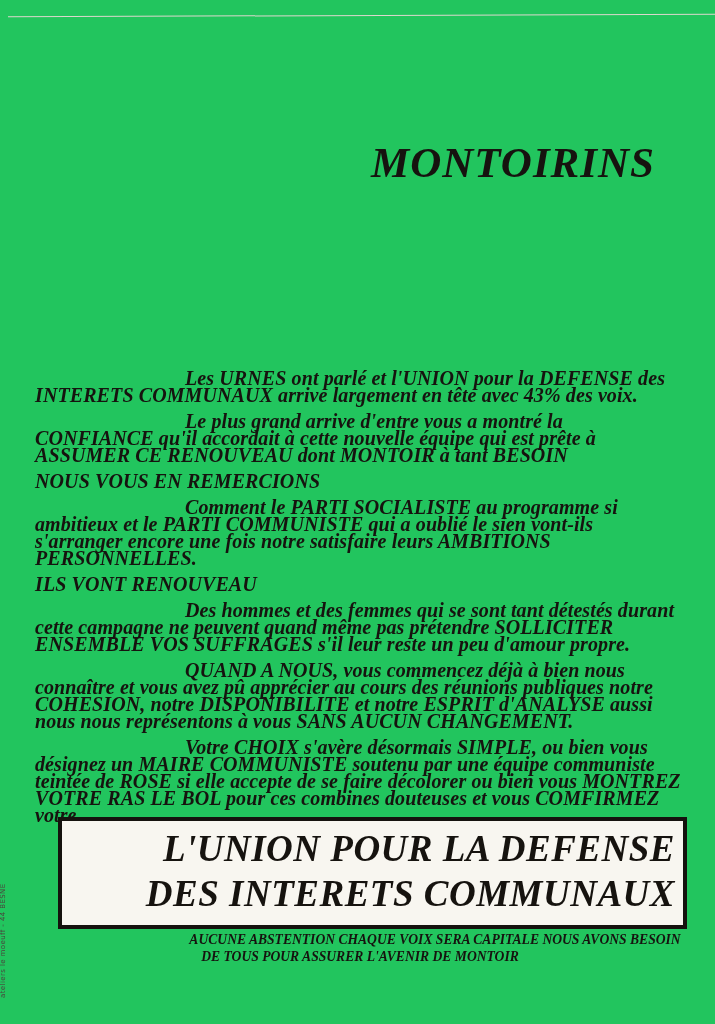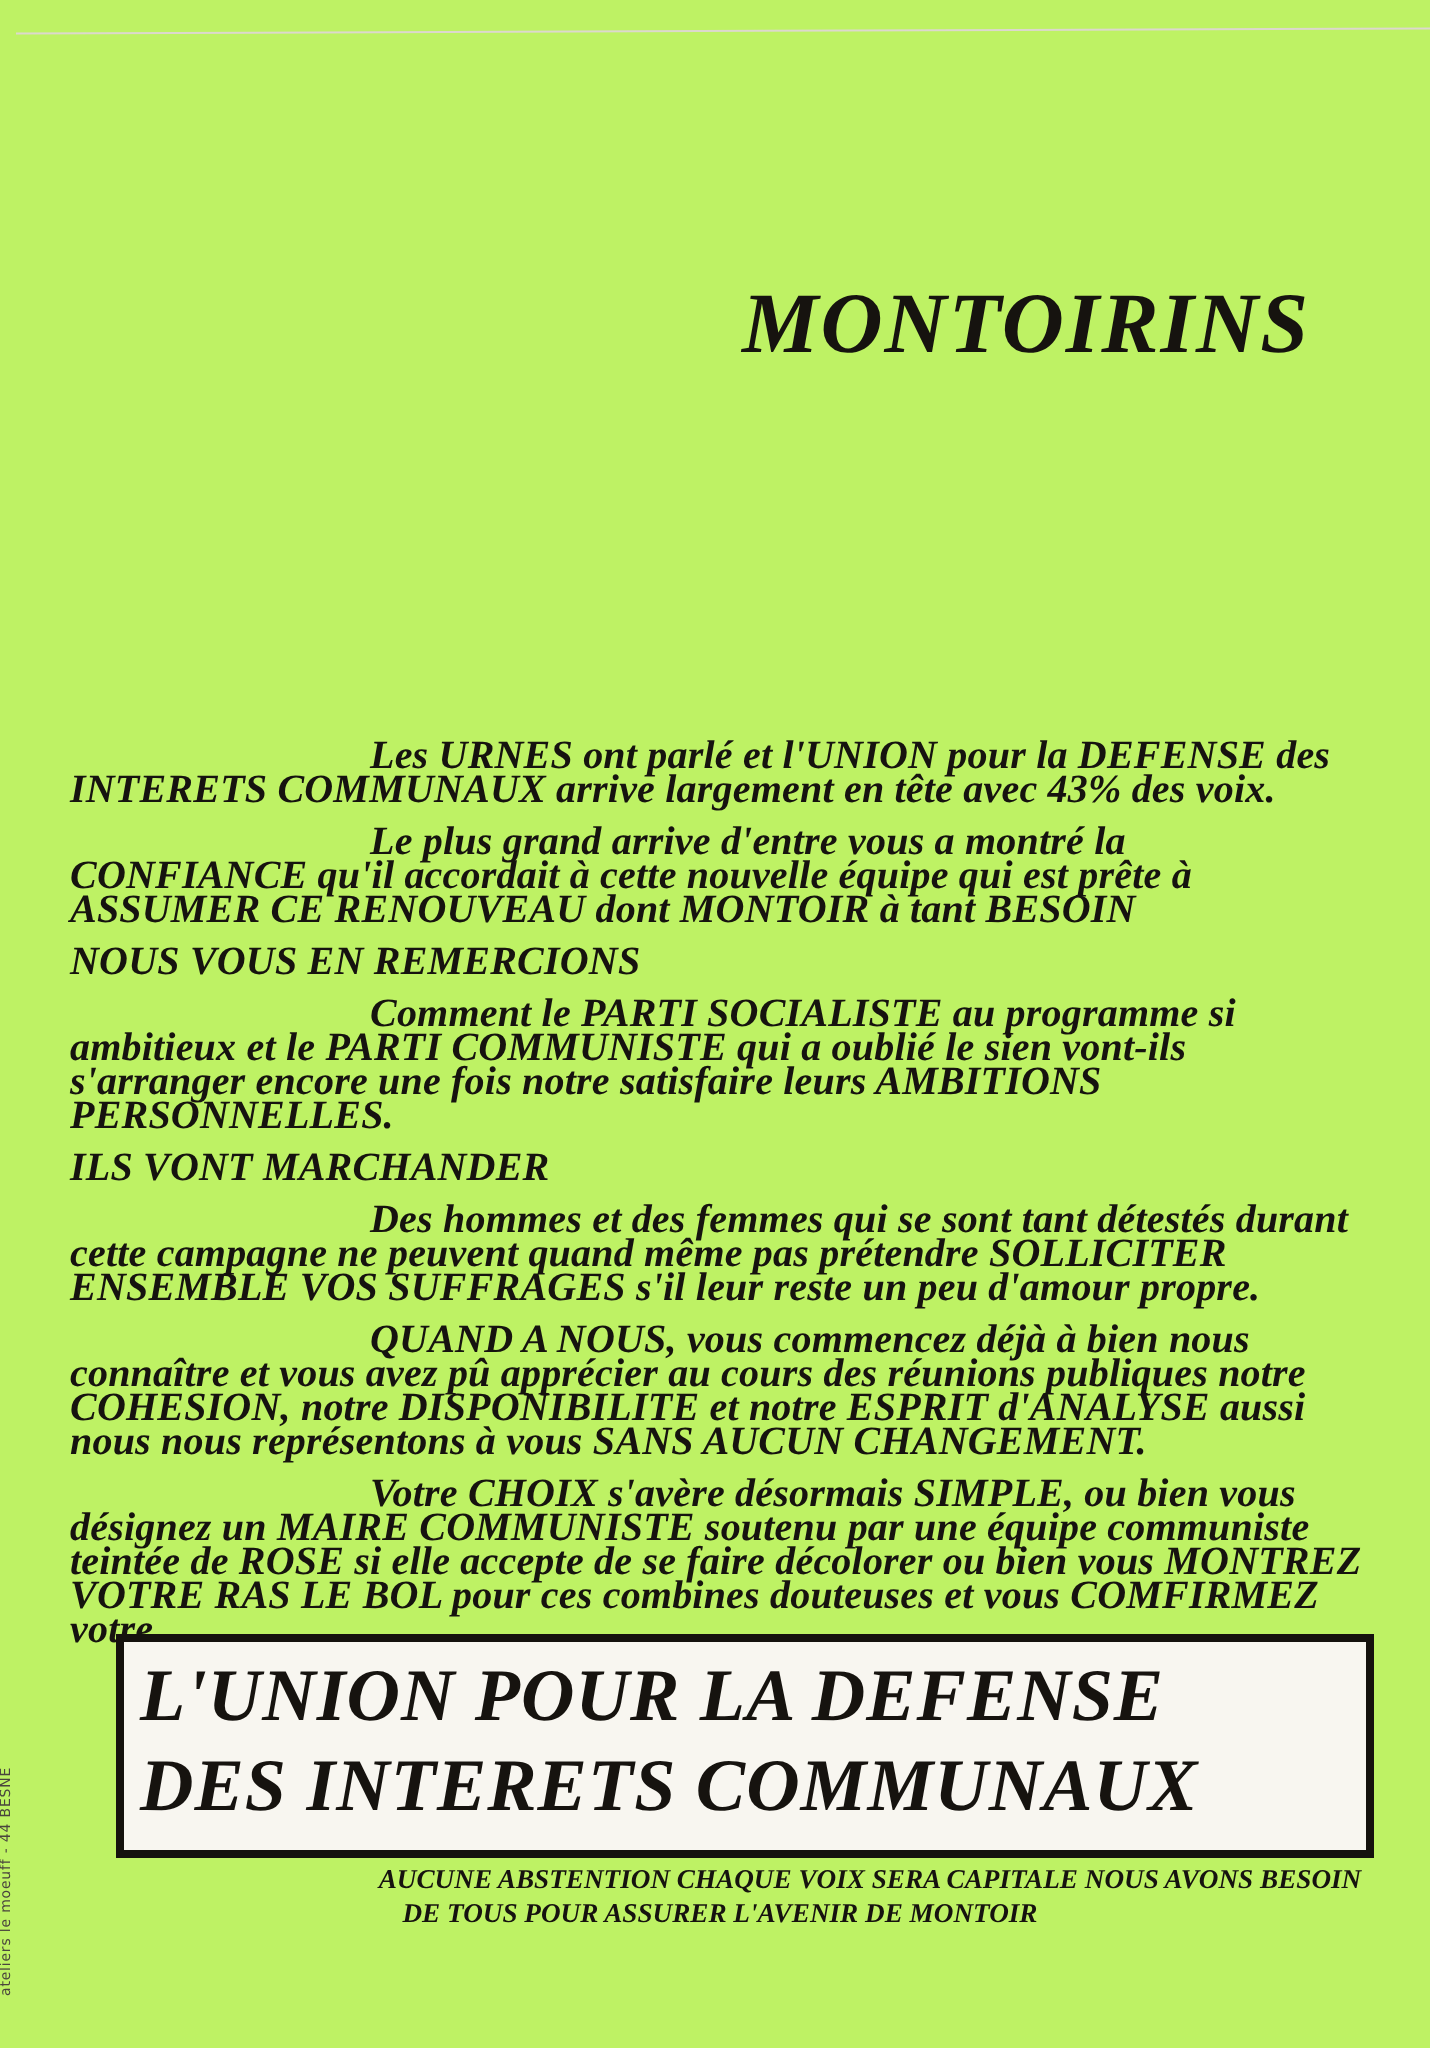--- a/index.html
+++ b/index.html
@@ -1,21 +1,21 @@
 <!DOCTYPE html>
 <html><head>
 <meta charset="utf-8">
 <style>
   html, body { margin: 0; padding: 0; background: #9a958c; }
   .page {
     position: relative;
     width: 715px;
     height: 1024px;
     margin: 0 auto;
-    background: #bef264;
+    background: #22c55e;
     overflow: hidden;
     font-family: "Liberation Serif", serif;
     color: #16130f;
   }
   .scan-edge-top {
     position: absolute;
     top: 15px; left: 8px; right: 0;
     height: 1px;
     background: #dcd8cd;
     transform: rotate(-0.2deg);
@@ -47,21 +47,21 @@
   .p-indent { text-indent: 150px; }
   .p-standalone { margin-left: 152px; }
   .p-center { text-align: center; margin-top: 13px; }
   .banner {
     position: absolute;
     top: 817px;
     left: 58px;
     right: 28px;
     border: 4px solid #15120e;
     background: #f8f6f0;
-    text-align: left;
+    text-align: right;
     padding: 5px 8px 9px 8px;
     font-size: 37px;
     line-height: 45px;
     font-weight: bold;
     font-style: italic;
     letter-spacing: 0.5px;
     white-space: nowrap;
   }
   .footer {
     position: absolute;
@@ -94,21 +94,21 @@
 <div class="page">
   <div class="scan-edge-top"></div>
 
   <div class="title">MONTOIRINS</div>
 
   <div class="content">
     <p class="p-indent">Les URNES ont parlé et l'UNION pour la DEFENSE des INTERETS COMMUNAUX arrive largement en tête avec 43% des voix.</p>
     <p class="p-indent">Le plus grand arrive d'entre vous a montré la CONFIANCE qu'il accordait à cette nouvelle équipe qui est prête à ASSUMER CE RENOUVEAU dont MONTOIR à tant BESOIN</p>
     <p class="p-standalone">NOUS VOUS EN REMERCIONS</p>
     <p class="p-indent">Comment le PARTI SOCIALISTE au programme si ambitieux et le PARTI COMMUNISTE qui a oublié le sien vont-ils s'arranger encore une fois notre satisfaire leurs AMBITIONS PERSONNELLES.</p>
-    <p class="p-standalone">ILS VONT MARCHANDER</p>
+    <p class="p-standalone">ILS VONT RENOUVEAU</p>
     <p class="p-indent">Des hommes et des femmes qui se sont tant détestés durant cette campagne ne peuvent quand même pas prétendre SOLLICITER ENSEMBLE VOS SUFFRAGES s'il leur reste un peu d'amour propre.</p>
     <p class="p-indent">QUAND A NOUS, vous commencez déjà à bien nous connaître et vous avez pû apprécier au cours des réunions publiques notre COHESION, notre DISPONIBILITE et notre ESPRIT d'ANALYSE aussi nous nous représentons à vous SANS AUCUN CHANGEMENT.</p>
     <p class="p-indent">Votre CHOIX s'avère désormais SIMPLE, ou bien vous désignez un MAIRE COMMUNISTE soutenu par une équipe communiste teintée de ROSE si elle accepte de se faire décolorer ou bien vous MONTREZ VOTRE RAS LE BOL pour ces combines douteuses et vous COMFIRMEZ votre</p>
     <p class="p-center">CHOIX du 1er TOUR en votant massivement pour</p>
   </div>
 
   <div class="banner">
     <div>L'UNION POUR LA DEFENSE</div>
     <div>DES INTERETS COMMUNAUX</div>
   </div>

